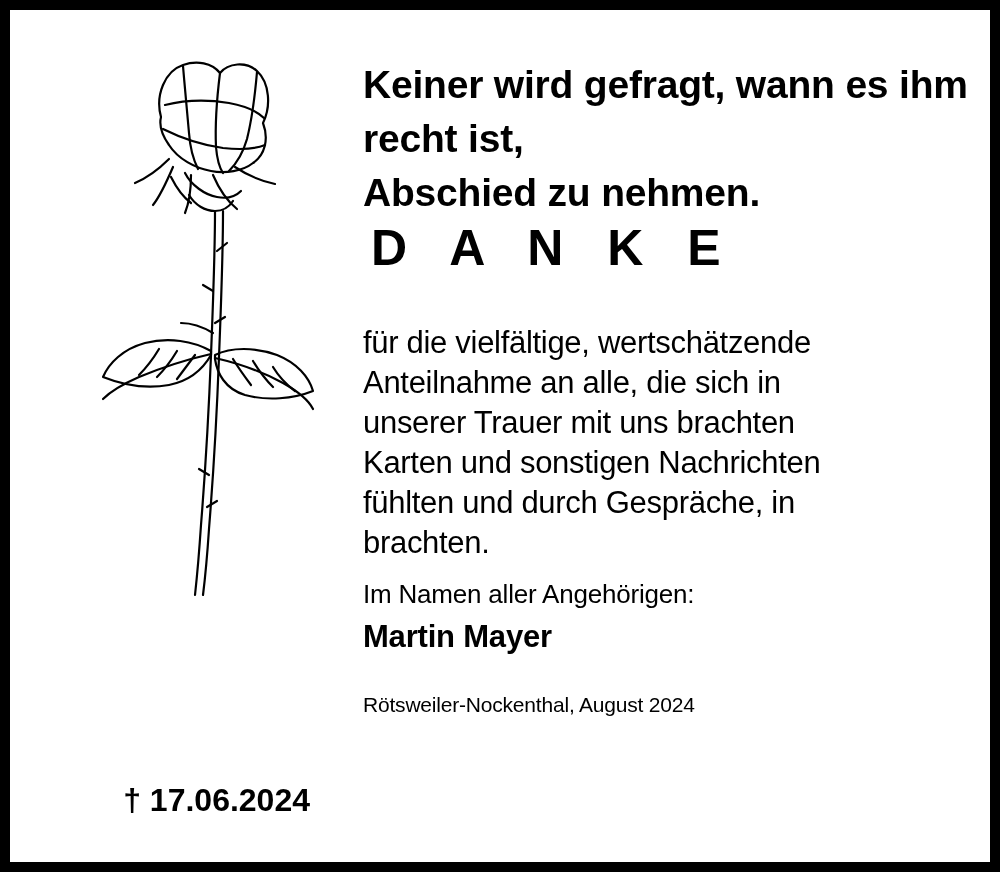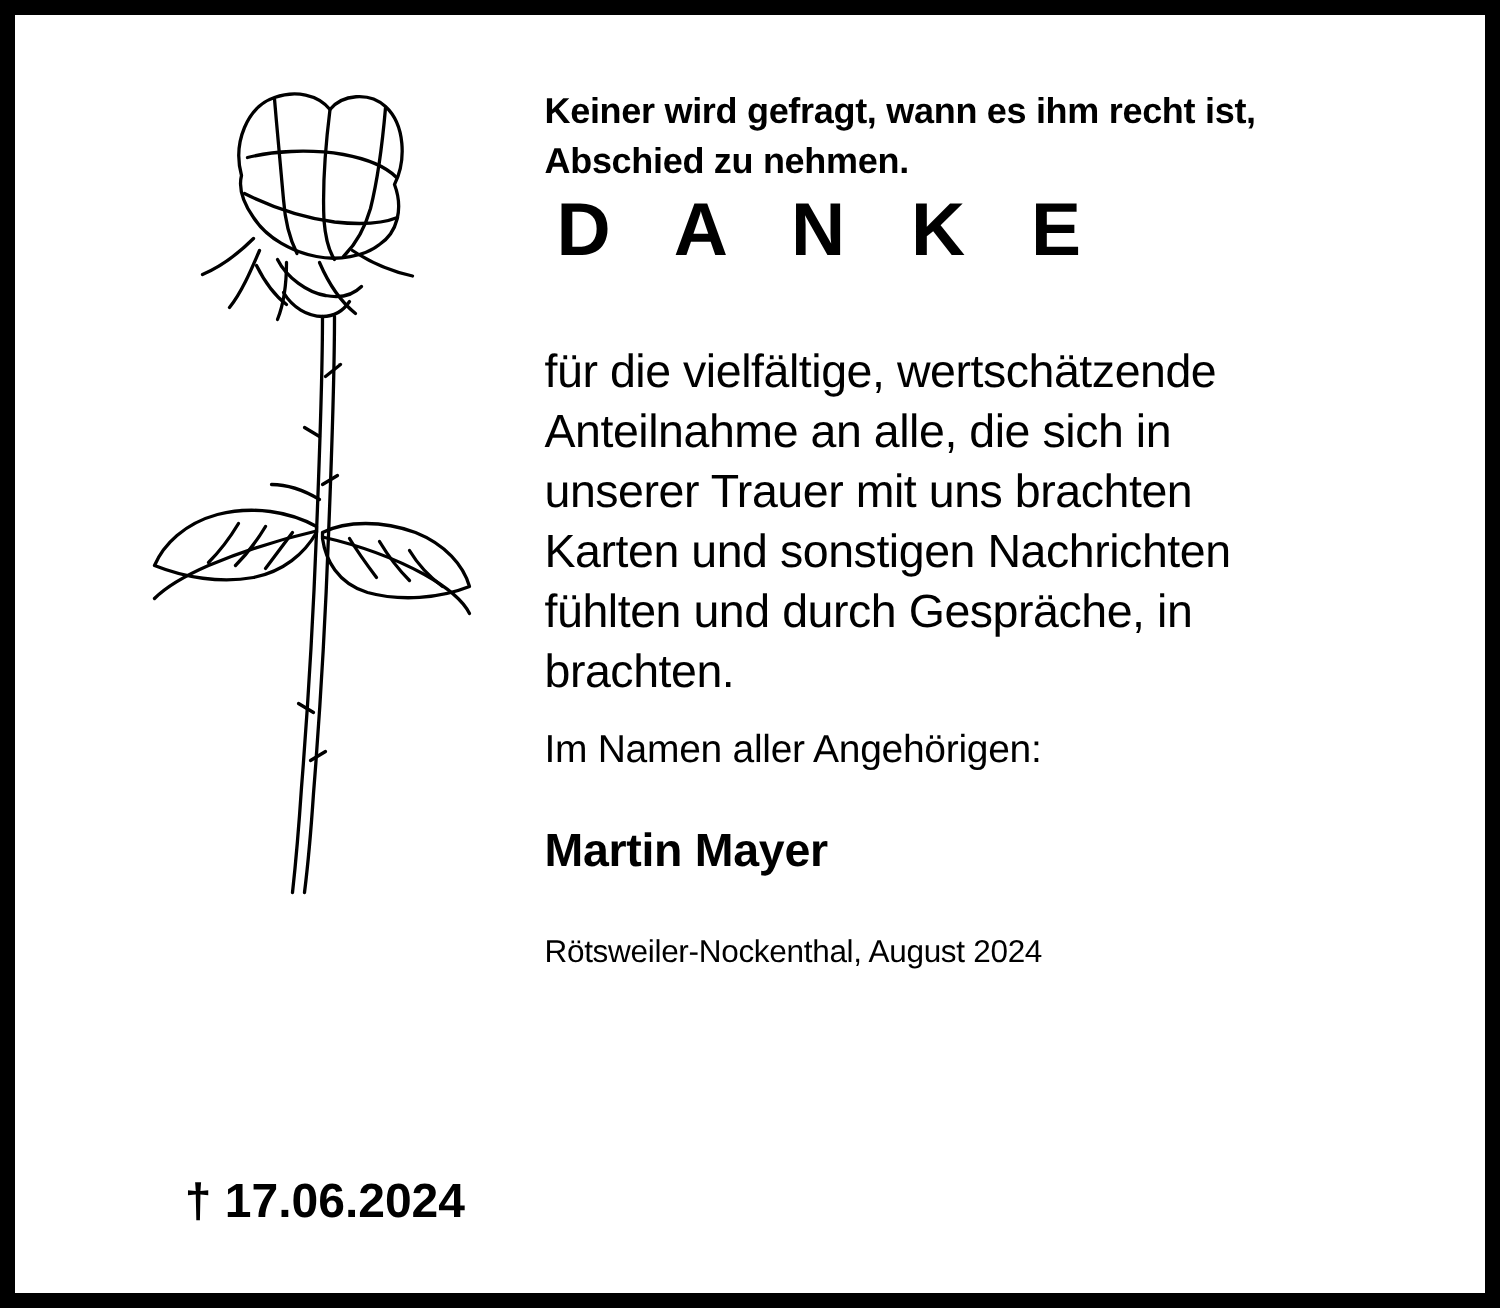--- a/index.html
+++ b/index.html
@@ -66,21 +66,21 @@
   }
   .dagger { font-weight: bold; }
   
   .right-col {
     box-sizing: border-box;
     flex: 1 1 auto;
     position: relative;
     padding: 48px 18px 0 8px;
   }
   .quote {
-    font-size: 24px;
+    font-size: 39px;
     font-weight: bold;
     line-height: 1.38;
     letter-spacing: -0.2px;
   }
   .danke {
     margin-left: 8px;
     font-size: 50px;
     font-weight: bold;
     letter-spacing: 15px;
   }
@@ -89,21 +89,21 @@
     font-size: 31px;
     line-height: 1.29;
     letter-spacing: -0.3px;
   }
   .onbehalf {
     margin-top: 16px;
     font-size: 26px;
     letter-spacing: -0.2px;
   }
   .signature {
-    margin-top: 34px;
+    margin-top: 9px;
     font-size: 31px;
     font-weight: bold;
     letter-spacing: -0.2px;
   }
   .place-date {
     margin-top: 38px;
     font-size: 21px;
     letter-spacing: -0.2px;
   }
 </style>

